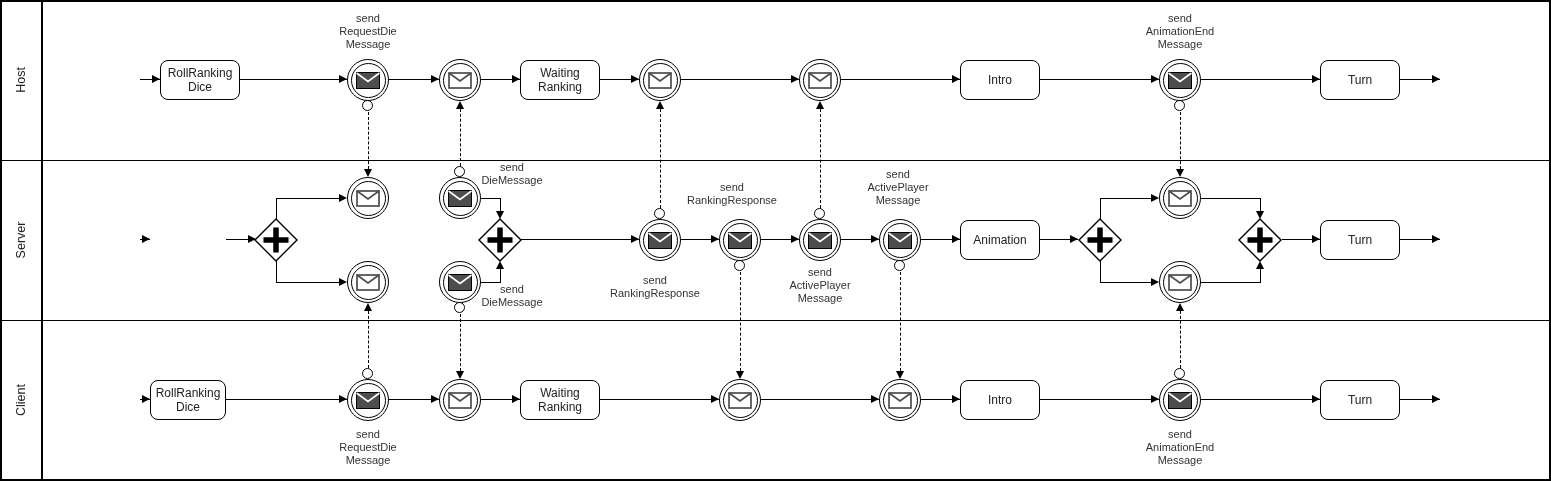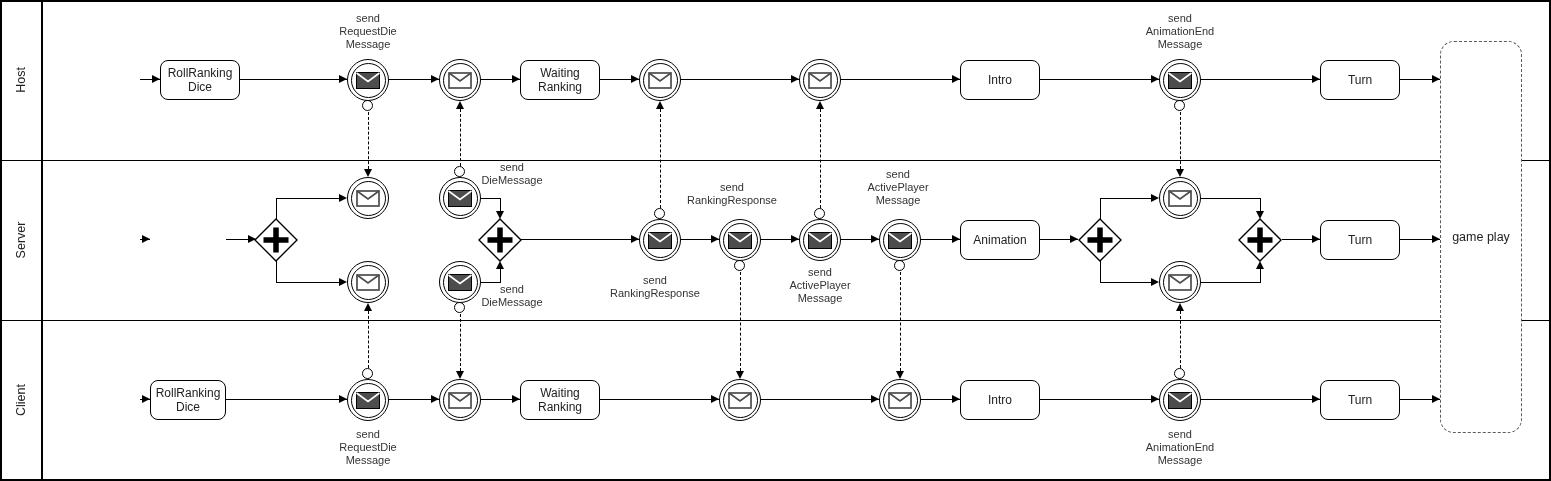--- a/index.html
+++ b/index.html
@@ -52,21 +52,20 @@
 <div class="canvas">
 
   <div class="pool-border"></div>
   <div class="lane-col-line"></div>
   <div class="lane-div" style="top:160px"></div>
   <div class="lane-div" style="top:320px"></div>
   <div class="lane-label" style="left:21px;top:80px">Host</div>
   <div class="lane-label" style="left:21px;top:240px">Server</div>
   <div class="lane-label" style="left:21px;top:400px">Client</div>
 
-  <div class="milestone" style="left:1440px">game play</div>
 
   <div class="flow" style="left:140px;top:79px;width:20px"></div>
   <div class="flow" style="left:240px;top:79px;width:107px"></div>
   <div class="flow" style="left:389px;top:79px;width:50px"></div>
   <div class="flow" style="left:481px;top:79px;width:39px"></div>
   <div class="flow" style="left:600px;top:79px;width:39px"></div>
   <div class="flow" style="left:681px;top:79px;width:118px"></div>
   <div class="flow" style="left:841px;top:79px;width:119px"></div>
   <div class="flow" style="left:1040px;top:79px;width:119px"></div>
   <div class="flow" style="left:1201px;top:79px;width:119px"></div>

